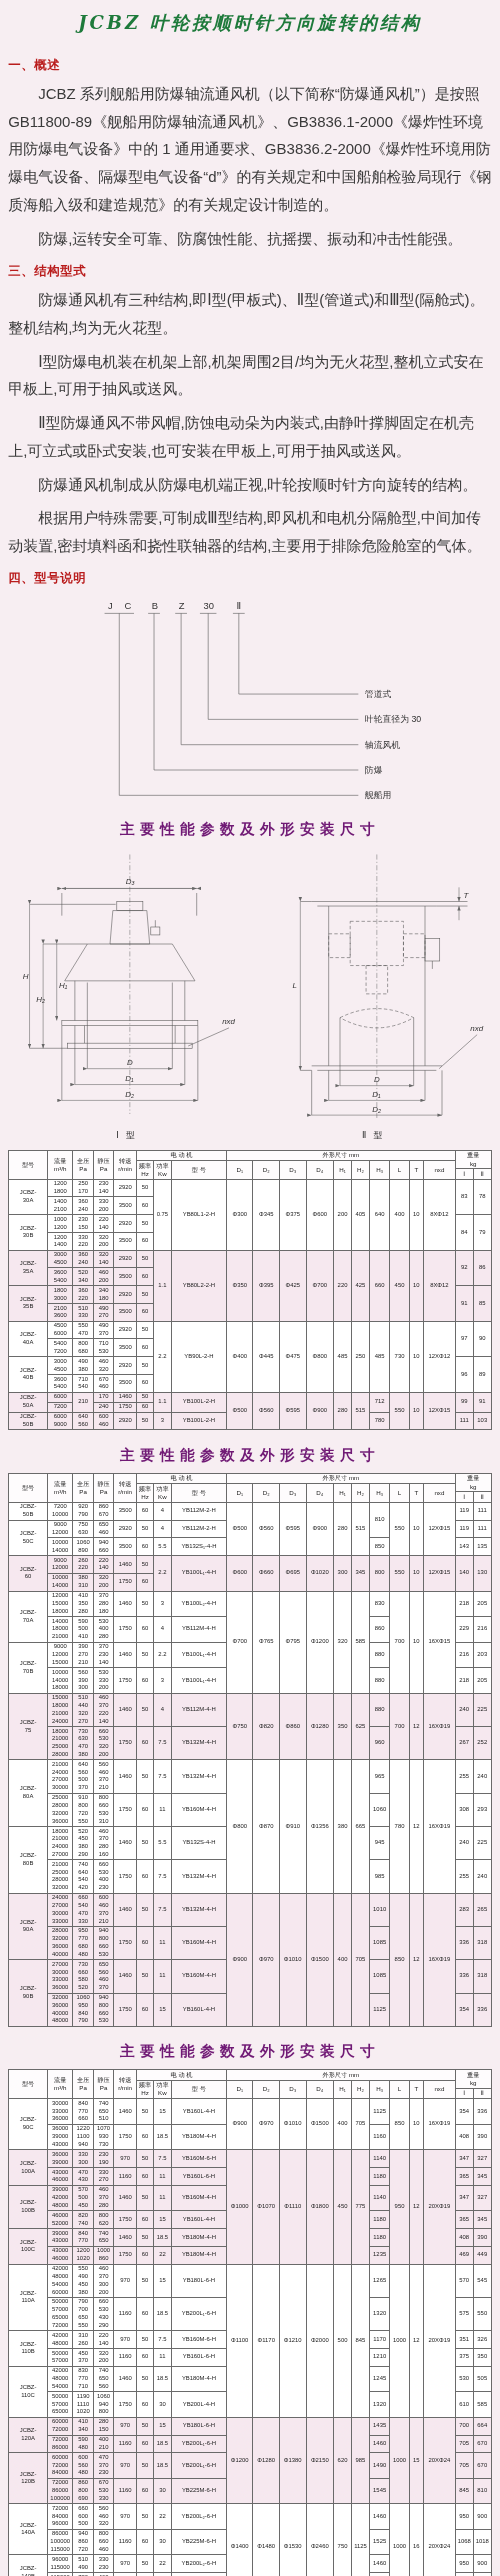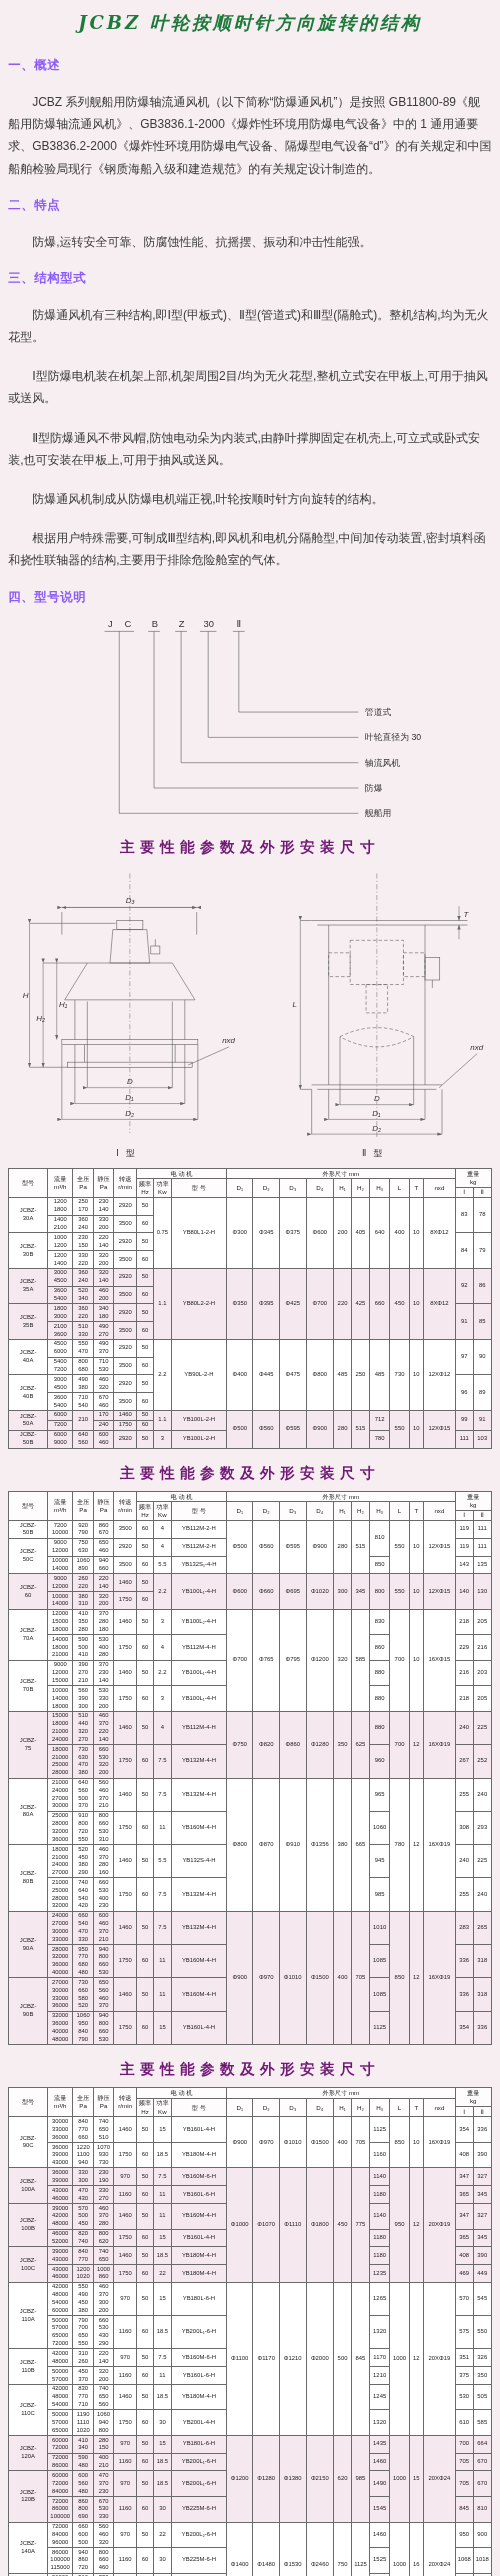--- a/index.html
+++ b/index.html
@@ -14,29 +14,29 @@
     text-align:center;
     font-family:"DejaVu Serif","Liberation Serif",serif;
     font-style:italic;
     font-weight:bold;
     color:#1e7a3b;
     font-size:18px;
     letter-spacing:2.9px;
     margin:4.7px 0 22.4px 0;
   }
   h2.sec{
-    color:#8b5cf6;
+    color:#b91c1c;
     font-size:12.4px;
     margin:10.6px 0 3.5px 0;
     letter-spacing:0.6px;
   }
   p.body-p{
-    font-size:12px;
+    font-size:15px;
     line-height:1.85;
-    margin:17px 0;
+    margin:6px 0;
     text-indent:2em;
     color:#3a3a3a;
   }
   h2.perf{
     text-align:center;
     color:#701a75;
     font-size:14.7px;
     letter-spacing:5.3px;
     font-weight:bold;
     margin:15.3px 0 8.2px 0;
@@ -83,21 +83,20 @@
 <div class="page">
 
   <h1 class="doc-title">JCBZ 叶轮按顺时针方向旋转的结构</h1>
 
   <section>
     <h2 class="sec">一、概述</h2>
     <p class="body-p">JCBZ 系列舰船用防爆轴流通风机（以下简称“防爆通风机”）是按照 GB11800-89《舰船用防爆轴流通风机》、GB3836.1-2000《爆炸性环境用防爆电气设备》中的 1 通用通要求、GB3836.2-2000《爆炸性环境用防爆电气设备、隔爆型电气设备“d”》的有关规定和中国船舶检验局现行《钢质海船入级和建造规范》的有关规定设计制造的。</p>
   </section>
 
   <section>
-    <h2 class="sec">二、特点</h2>
     <p class="body-p">防爆,运转安全可靠、防腐蚀性能、抗摇摆、振动和冲击性能强。</p>
   </section>
 
   <section>
     <h2 class="sec">三、结构型式</h2>
     <p class="body-p">防爆通风机有三种结构,即Ⅰ型(甲板式)、Ⅱ型(管道式)和Ⅲ型(隔舱式)。整机结构,均为无火花型。</p>
     <p class="body-p">Ⅰ型防爆电机装在机架上部,机架周围2目/均为无火花型,整机立式安在甲板上,可用于抽风或送风。</p>
     <p class="body-p">Ⅱ型防爆通风不带风帽,防蚀电动朵为内装式,由静叶撑脚固定在机壳上,可立式或卧式安装,也可安装在甲板上,可用于抽风或送风。</p>
     <p class="body-p">防爆通风机制成从防爆电机端正视,叶轮按顺时针方向旋转的结构。</p>
     <p class="body-p">根据用户特殊需要,可制成Ⅲ型结构,即风机和电机分隔舱型,中间加传动装置,密封填料函和挠性联轴器的结构,主要用于排除危险舱室的气体。</p>

